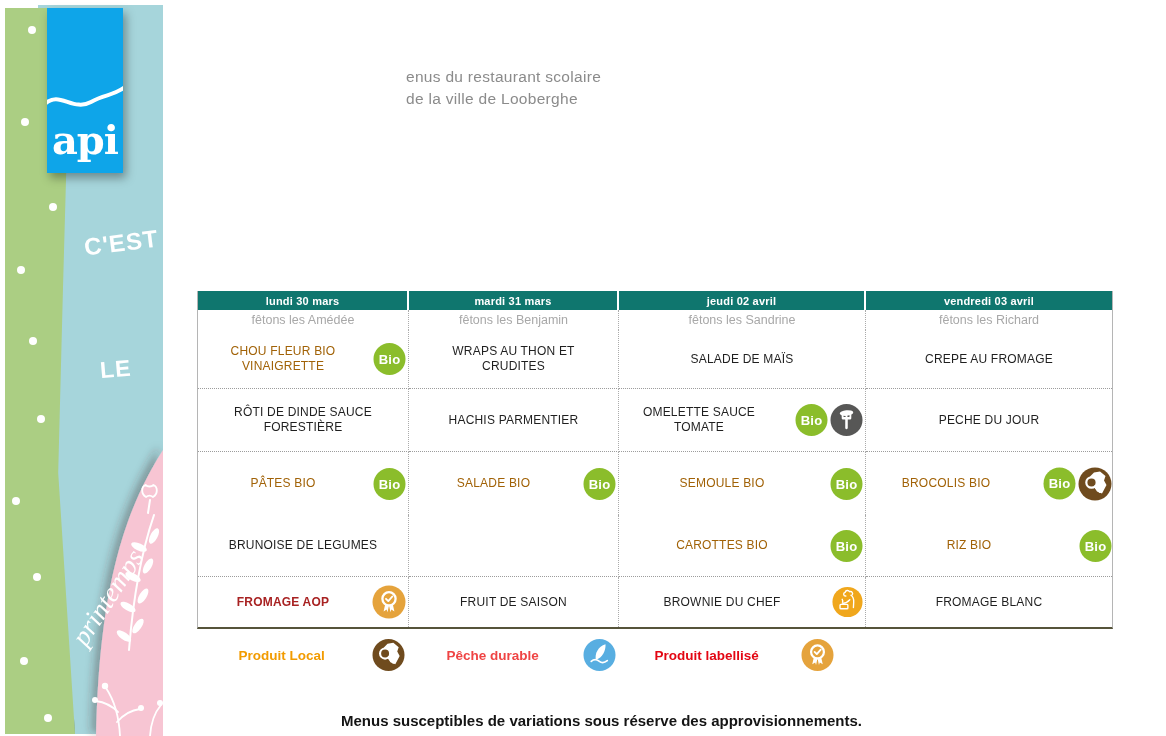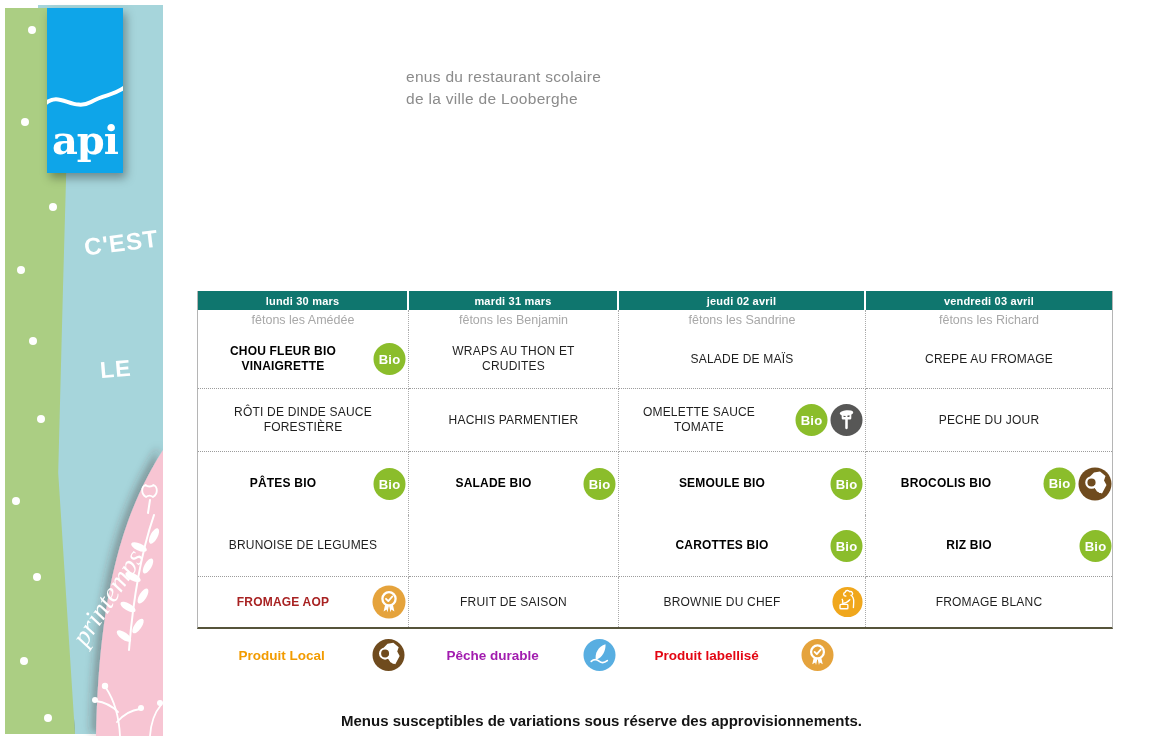--- a/index.html
+++ b/index.html
@@ -39,38 +39,38 @@
   .th.c4{border-right:none;}
   .fete{color:#a8a8a8;font-size:12.5px;display:flex;justify-content:center;align-items:center;
         border-right:1px dotted #ababab;}
   .cell{position:relative;display:flex;align-items:center;justify-content:center;text-align:center;
         font-size:12px;color:#1f1f1f;letter-spacing:.2px;line-height:15px;
         border-right:1px dotted #ababab;padding:0 14px;}
   .fete.c4,.cell.c4{border-right:none;}
   .hr{border-bottom:1px dotted #9c9c9c;}
   .with{padding:0 54px 0 14px;}
   .with2{padding:0 96px 0 10px;}
-  .green{color:#000000;font-weight:bold;}
+  .green{color:#a16207;font-weight:normal;}
   .aop{color:#a82222;font-weight:bold;}
   .bset{position:absolute;right:2px;top:50%;transform:translateY(-50%);
         display:flex;gap:2px;align-items:center;}
   .bset.flush{right:0;}
   .ic{display:block;}
 
   
   .legend{position:absolute;left:197px;top:629px;width:916px;height:52px;display:grid;
           grid-template-columns:211fr 210fr 247fr 246fr;}
   .lg-cell{position:relative;display:flex;align-items:center;justify-content:center;
            font-weight:bold;font-size:13.5px;padding:0 54px 0 12px;}
   .lg-cell.lg4{padding:0 80px 0 8px;}
   .lg-ic{position:absolute;right:3px;top:50%;transform:translateY(-50%);}
   .lg-ic.inset{right:32px;}
   .lg-green{color:#4a7328;}
   .lg-orange{color:#f29b00;}
-  .lg-blue{color:#a21caf;}
+  .lg-blue{color:#ef4444;}
   .lg-red{color:#e30613;}
 
   
   .footer{position:absolute;left:341px;top:712px;font-size:15px;font-weight:bold;color:#141414;}
 </style>
 </head>
 <body>
 
 <svg width="0" height="0" style="position:absolute" aria-hidden="true">
   <defs>

